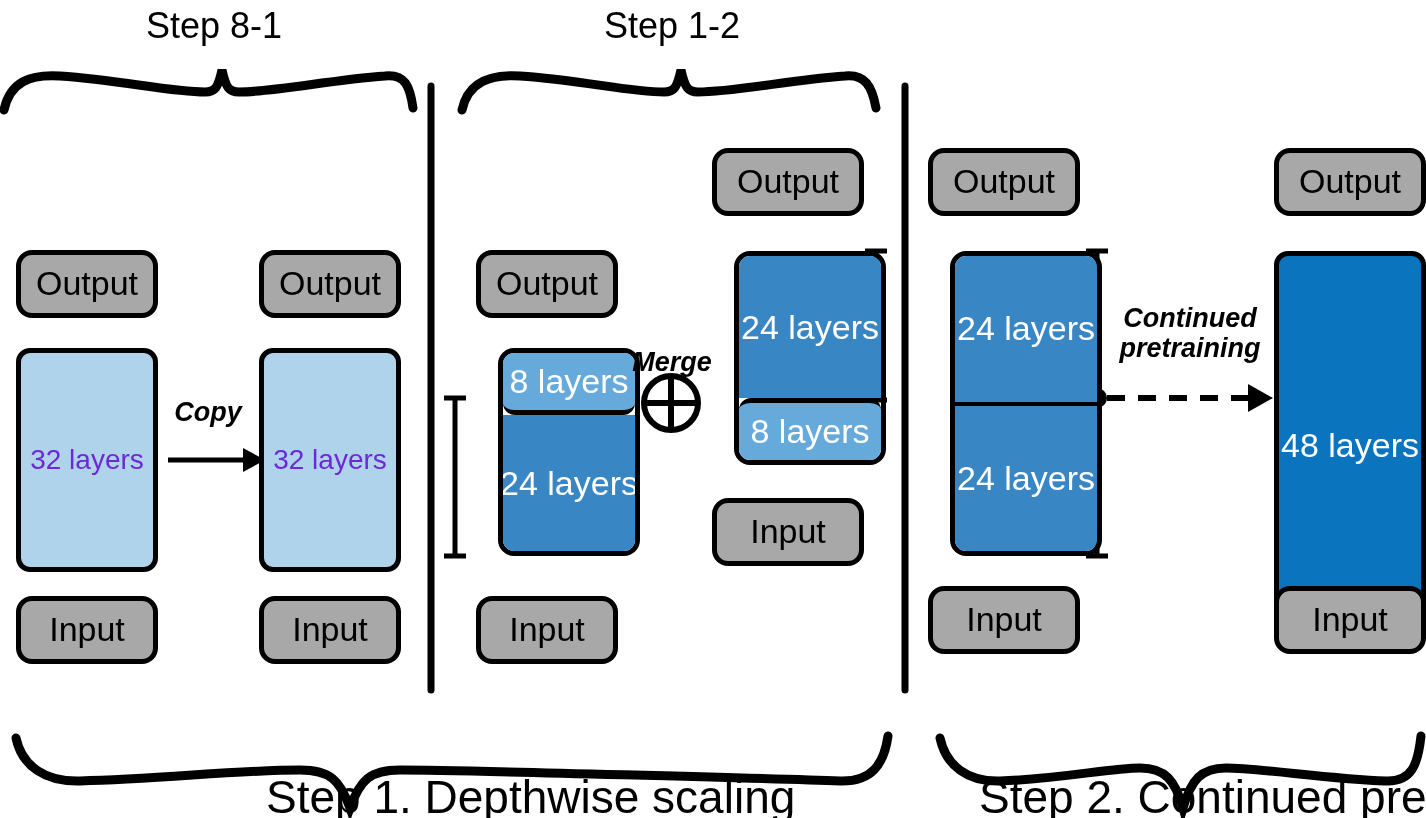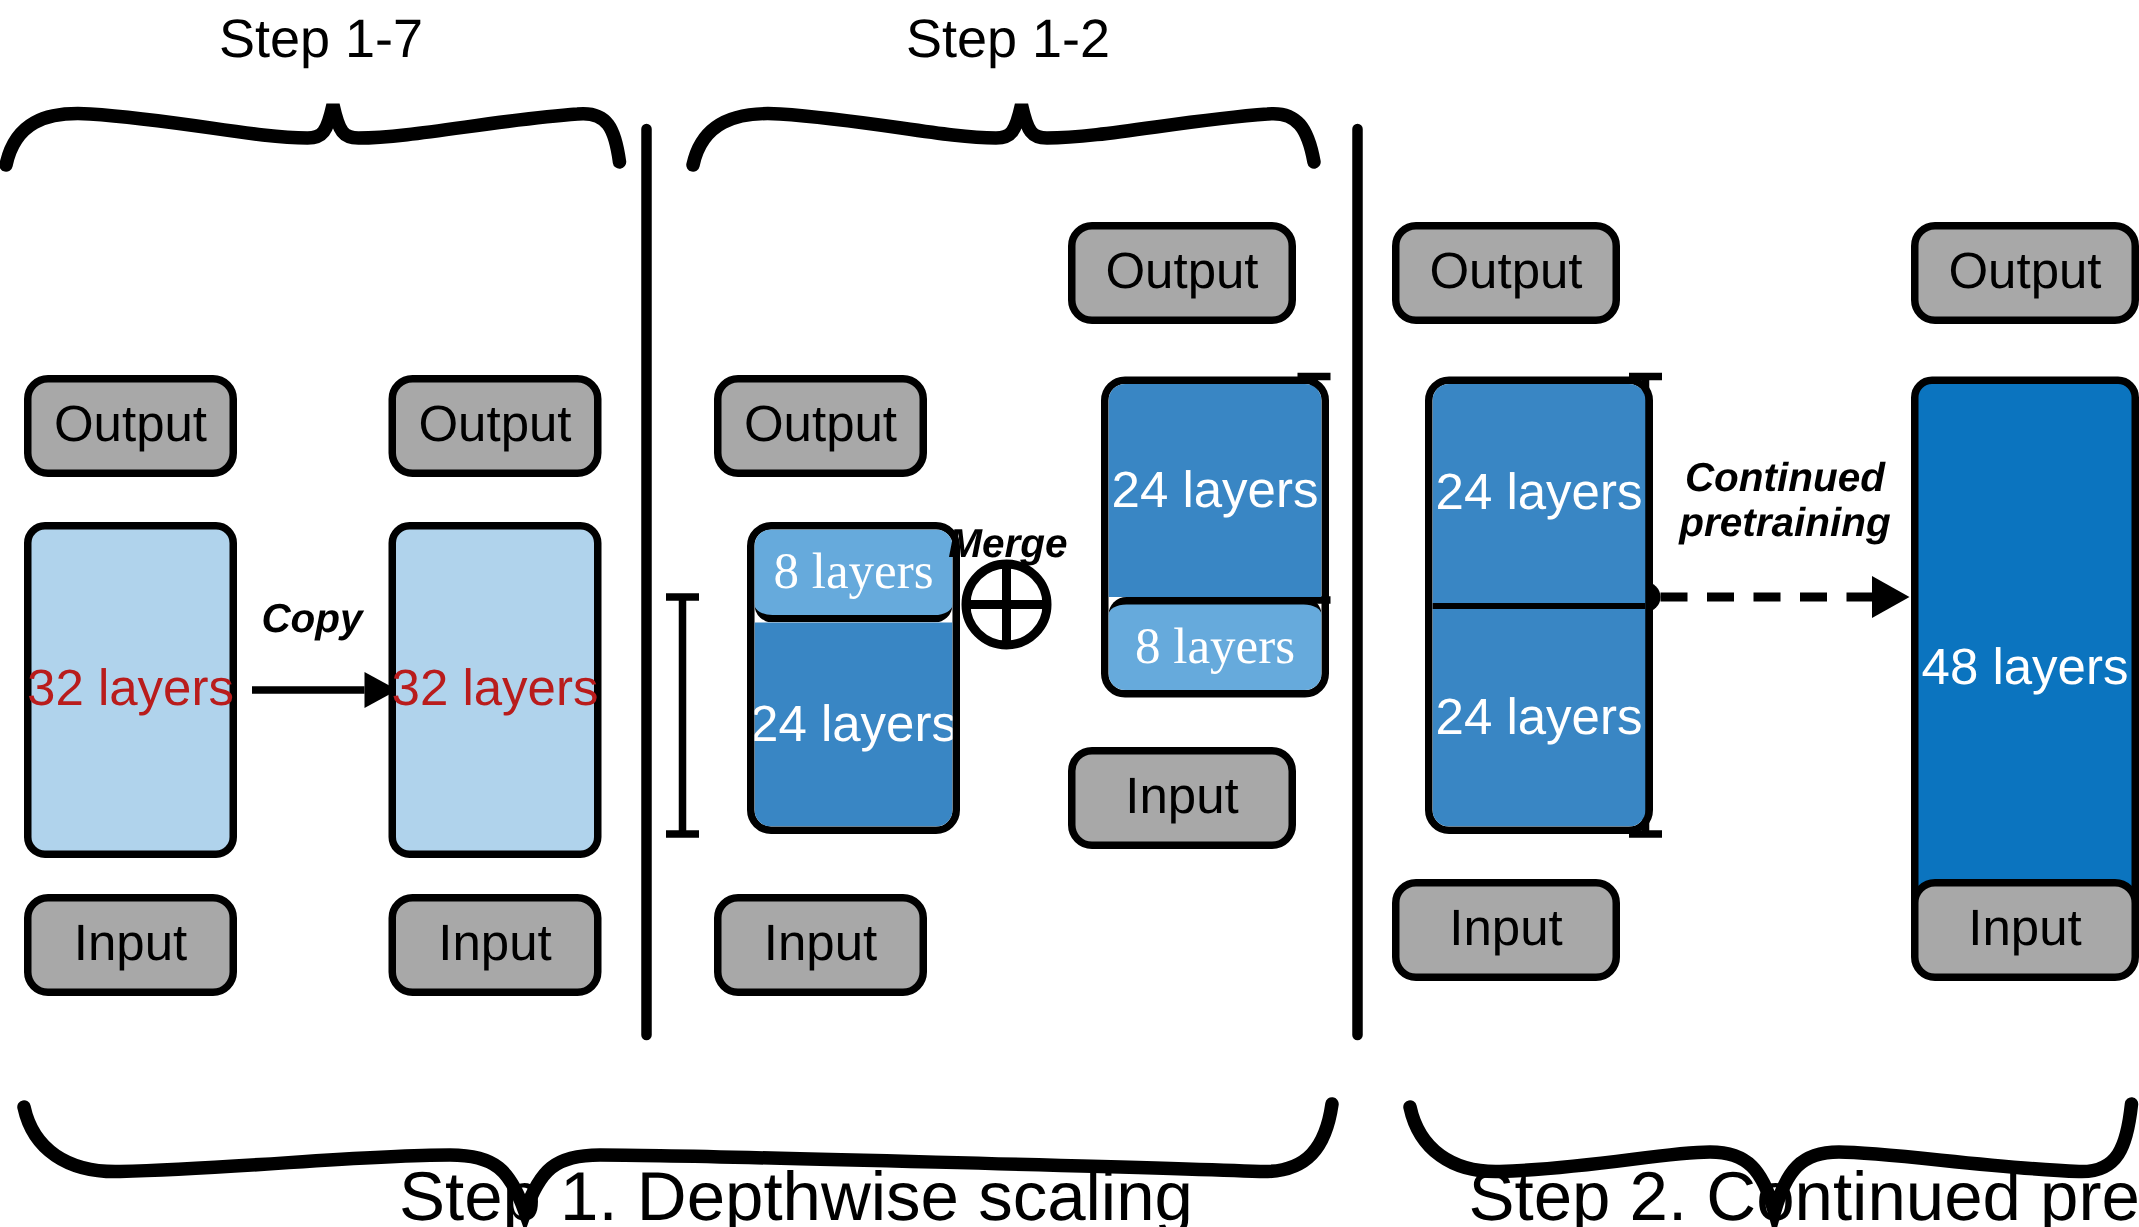--- a/index.html
+++ b/index.html
@@ -38,22 +38,22 @@
     white-space: nowrap;
   }
   .box-gray {
     background: #a8a8a8;
     color: #000000;
     font-size: 34px;
     border-radius: 16px;
   }
   .box-light {
     background: #b0d3ec;
-    color: #b91c1c;
-    font-size: 34px;
+    color: #6d28d9;
+    font-size: 28px;
   }
   .box-dark {
     background: #0b74bf;
     color: #ffffff;
     font-size: 34px;
   }
   .stack {
     position: absolute;
     box-sizing: border-box;
     border: 5px solid #000000;
@@ -65,21 +65,21 @@
   }
   .stack .seg {
     box-sizing: border-box;
     display: flex;
     align-items: center;
     justify-content: center;
     color: #ffffff;
     font-size: 34px;
     white-space: nowrap;
   }
-  .seg-light { background: #66aadc; font-family: Liberation Serif, serif; }
+  .seg-light { background: #66aadc; }
   .seg-mid   { background: #3986c4; }
   .seg-div-top { border-bottom: 5px solid #000000; border-radius: 0 0 12px 12px; }
   .seg-div-bot { border-top: 5px solid #000000; border-radius: 12px 12px 0 0; }
   .seg-plain-div { border-top: 4px solid #000000; }
 
   .caption {
     position: absolute;
     color: #000000;
     white-space: nowrap;
     font-size: 36px;
@@ -144,21 +144,21 @@
 
     <circle cx="1097" cy="398" r="10" fill="#000"></circle>
     <line x1="1107" y1="398" x2="1250" y2="398" stroke="#000" stroke-width="6" stroke-dasharray="18 13"></line>
     <polygon points="1248,384 1273,398 1248,412" fill="#000"></polygon>
 
     <path d="M 16 738 C 22 766 45 782 80 781 C 160 779 240 770 300 770 C 330 770 340 780 350 808 C 360 780 370 770 400 770 C 460 770 790 779 840 781 C 872 782 884 764 888 736" fill="none" stroke="#000" stroke-width="9" stroke-linecap="round"></path>
 
     <path d="M 940 738 C 946 766 968 782 1000 781 C 1060 779 1110 768 1140 768 C 1165 768 1175 780 1183 808 C 1191 780 1201 768 1226 768 C 1258 768 1330 779 1386 781 C 1412 782 1418 764 1421 736" fill="none" stroke="#000" stroke-width="9" stroke-linecap="round"></path>
   </svg>
 
-  <div class="caption caption-step" style="left:146px; top:5px;">Step 1-7</div>
+  <div class="caption caption-step" style="left:146px; top:5px;">Step 8-1</div>
   <div class="caption caption-step" style="left:604px; top:5px;">Step 1-2</div>
 
   <div class="box box-gray" style="left:16px; top:250px; width:142px; height:68px;">Output</div>
   <div class="box box-light" style="left:16px; top:348px; width:142px; height:224px;">32 layers</div>
   <div class="box box-gray" style="left:16px; top:596px; width:142px; height:68px;">Input</div>
 
   <div class="annot" style="left:172px; top:398px; width:72px;">Copy</div>
 
   <div class="box box-gray" style="left:259px; top:250px; width:142px; height:68px;">Output</div>
   <div class="box box-light" style="left:259px; top:348px; width:142px; height:224px;">32 layers</div>

